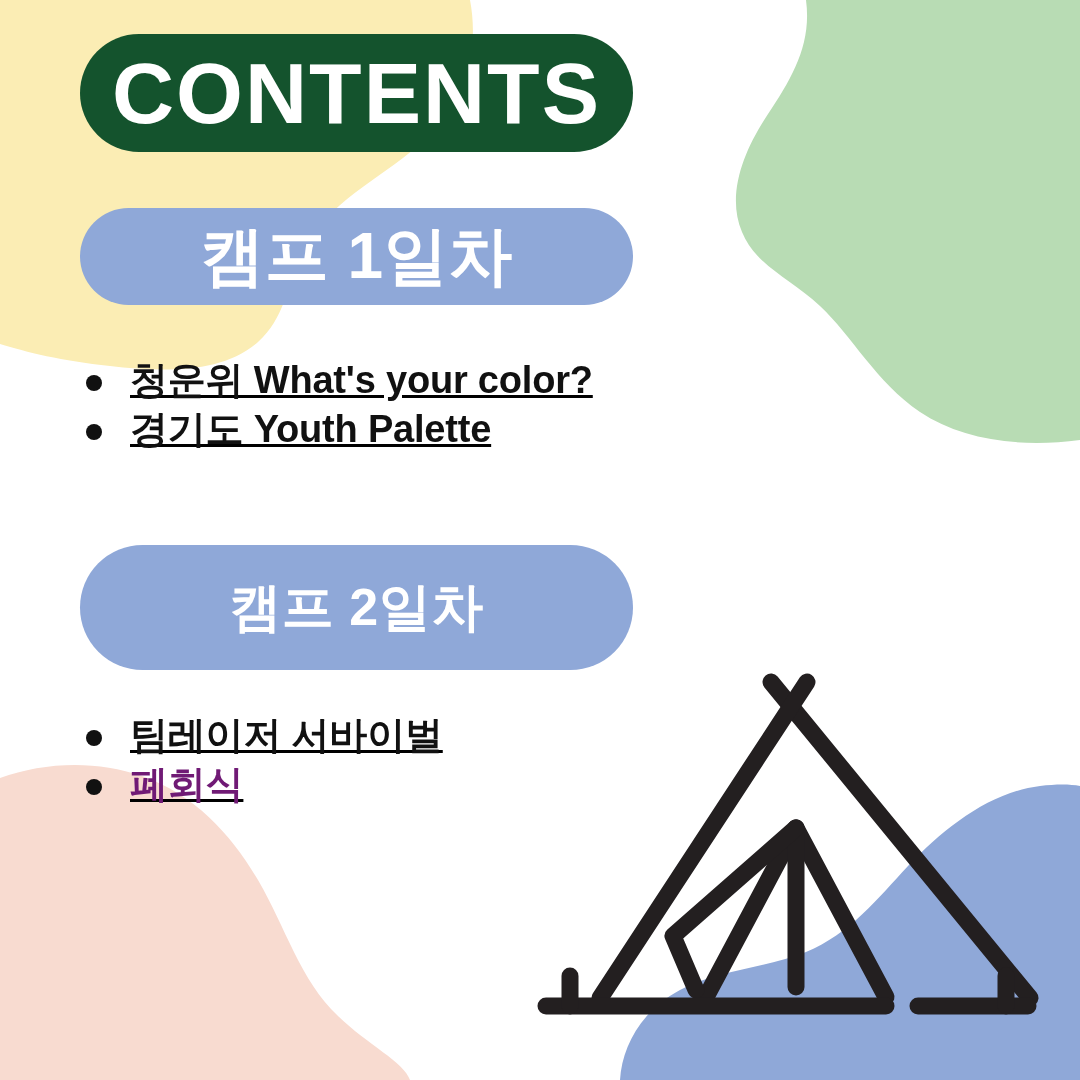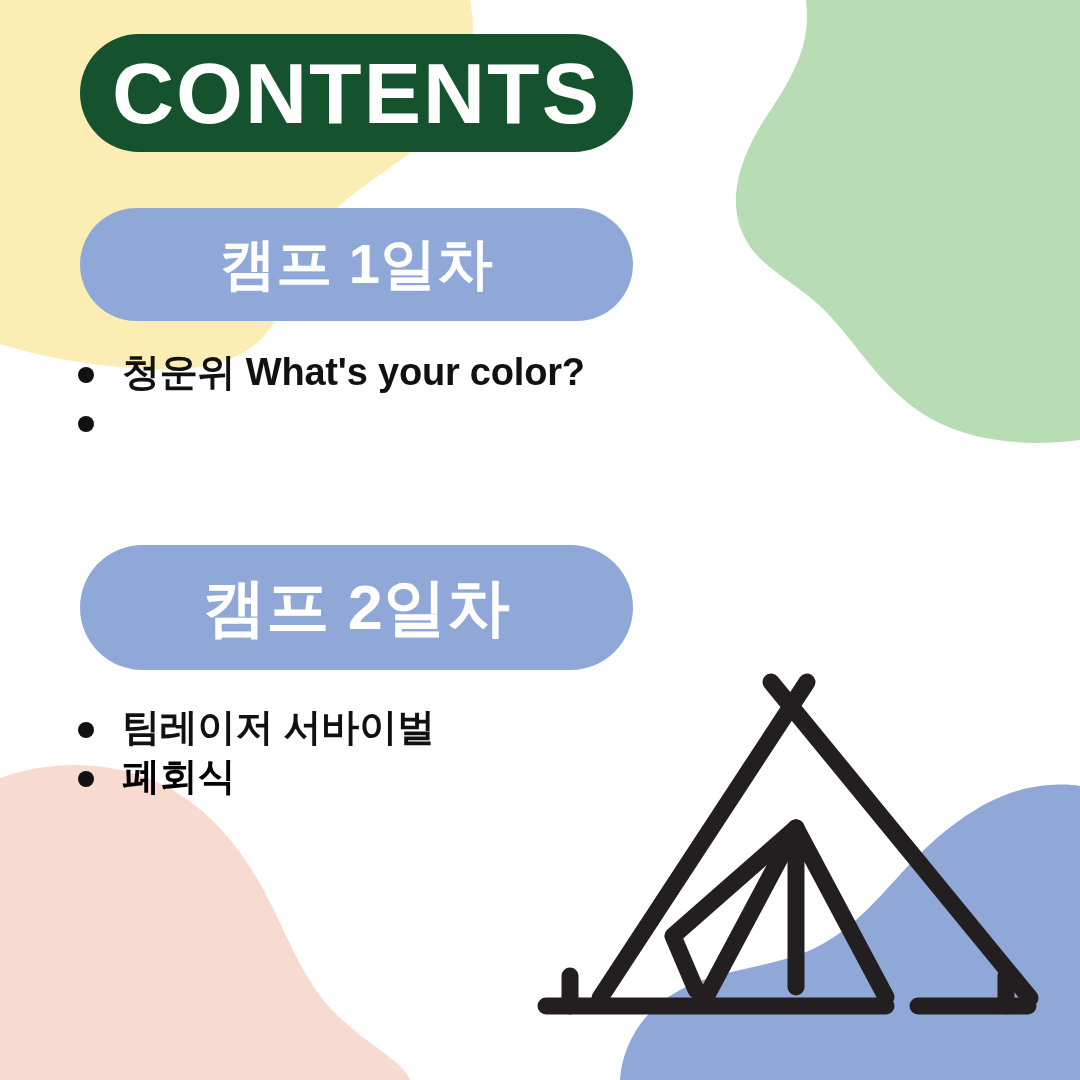--- a/index.html
+++ b/index.html
@@ -44,37 +44,38 @@
     top: 34px;
     width: 553px;
     height: 118px;
     font-size: 86px;
     letter-spacing: 2px;
   }
   #pill-day1 {
     left: 80px;
     top: 208px;
     width: 553px;
-    height: 113px;
-    font-size: 56px;
+    height: 97px;
+    font-size: 64px;
   }
   #pill-day2 {
     left: 80px;
     top: 545px;
     width: 553px;
     height: 125px;
-    font-size: 63px;
+    font-size: 52px;
   }
 
   
   .bullet-list {
     position: absolute;
     list-style: none;
-    margin: 0;
+    margin: 8px;
     padding: 0;
+    text-decoration: underline;
   }
   #list-day1 { left: 78px; top: 350px; }
   #list-day2 { left: 78px; top: 705px; }
 
   .bullet-item {
     display: flex;
     align-items: flex-start;
     margin: 0 0 4px 0;
     line-height: 1.18;
   }
@@ -131,35 +132,36 @@
     <span>캠프 1일차</span>
   </div>
 
   <ul id="list-day1" class="bullet-list">
     <li class="bullet-item">
       <span class="bullet-dot" style="background: rgb(17, 17, 17);"></span>
       <span class="bullet-text" style="color: rgb(17, 17, 17);">청운위 What's your color?</span>
     </li>
     <li class="bullet-item">
       <span class="bullet-dot" style="background: rgb(17, 17, 17);"></span>
+      <span class="bullet-text" style="color: rgb(17, 17, 17);">경기도 Youth Palette</span>
     </li>
   </ul>
 
   <div id="pill-day2" class="pill" style="background: rgb(143, 168, 216); color: rgb(255, 255, 255);">
     <span>캠프 2일차</span>
   </div>
 
   <ul id="list-day2" class="bullet-list">
     <li class="bullet-item">
       <span class="bullet-dot" style="background: rgb(17, 17, 17);"></span>
       <span class="bullet-text" style="color: rgb(17, 17, 17);">팀레이저 서바이벌</span>
     </li>
     <li class="bullet-item">
       <span class="bullet-dot" style="background: rgb(17, 17, 17);"></span>
-      <span class="bullet-text" style="color: #000000;">폐회식</span>
+      <span class="bullet-text" style="color: #701a75;">폐회식</span>
     </li>
   </ul>
 
   <svg id="tent-icon" viewBox="0 0 520 380" aria-hidden="true">
     <g fill="none" stroke="#231f20" stroke-width="17" stroke-linecap="round" stroke-linejoin="round">
 
       <line x1="243" y1="22" x2="502" y2="338"></line>
       <line x1="279" y1="22" x2="72" y2="338"></line>
 
       <line x1="268" y1="168" x2="178" y2="337"></line>

